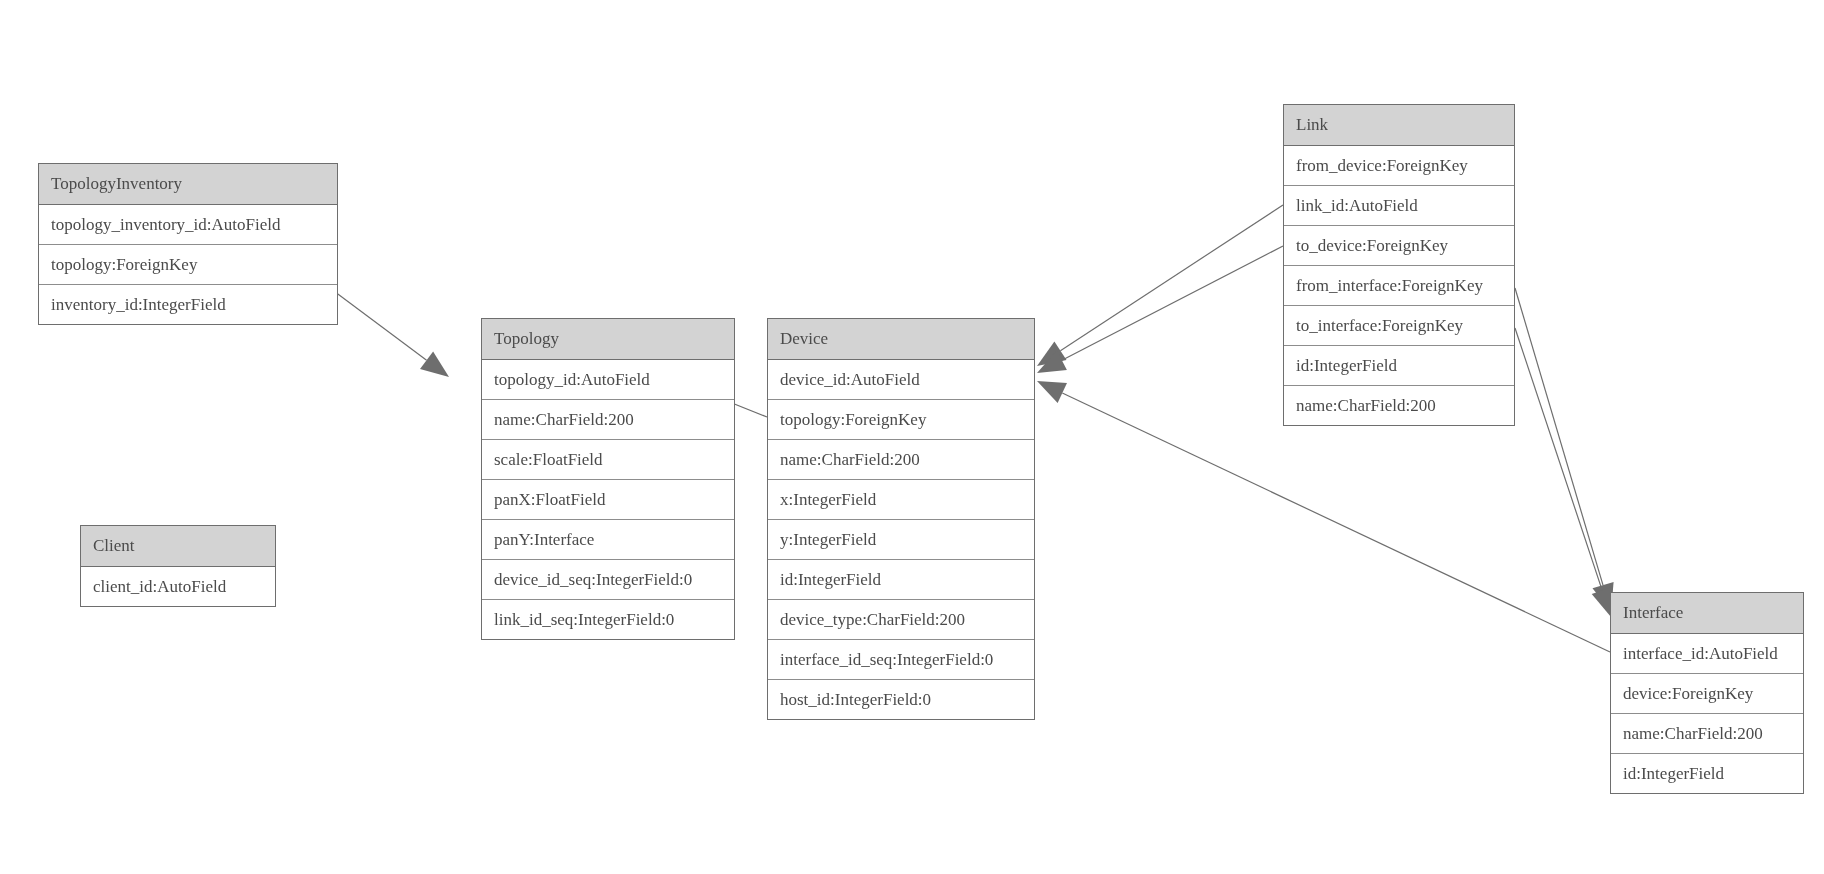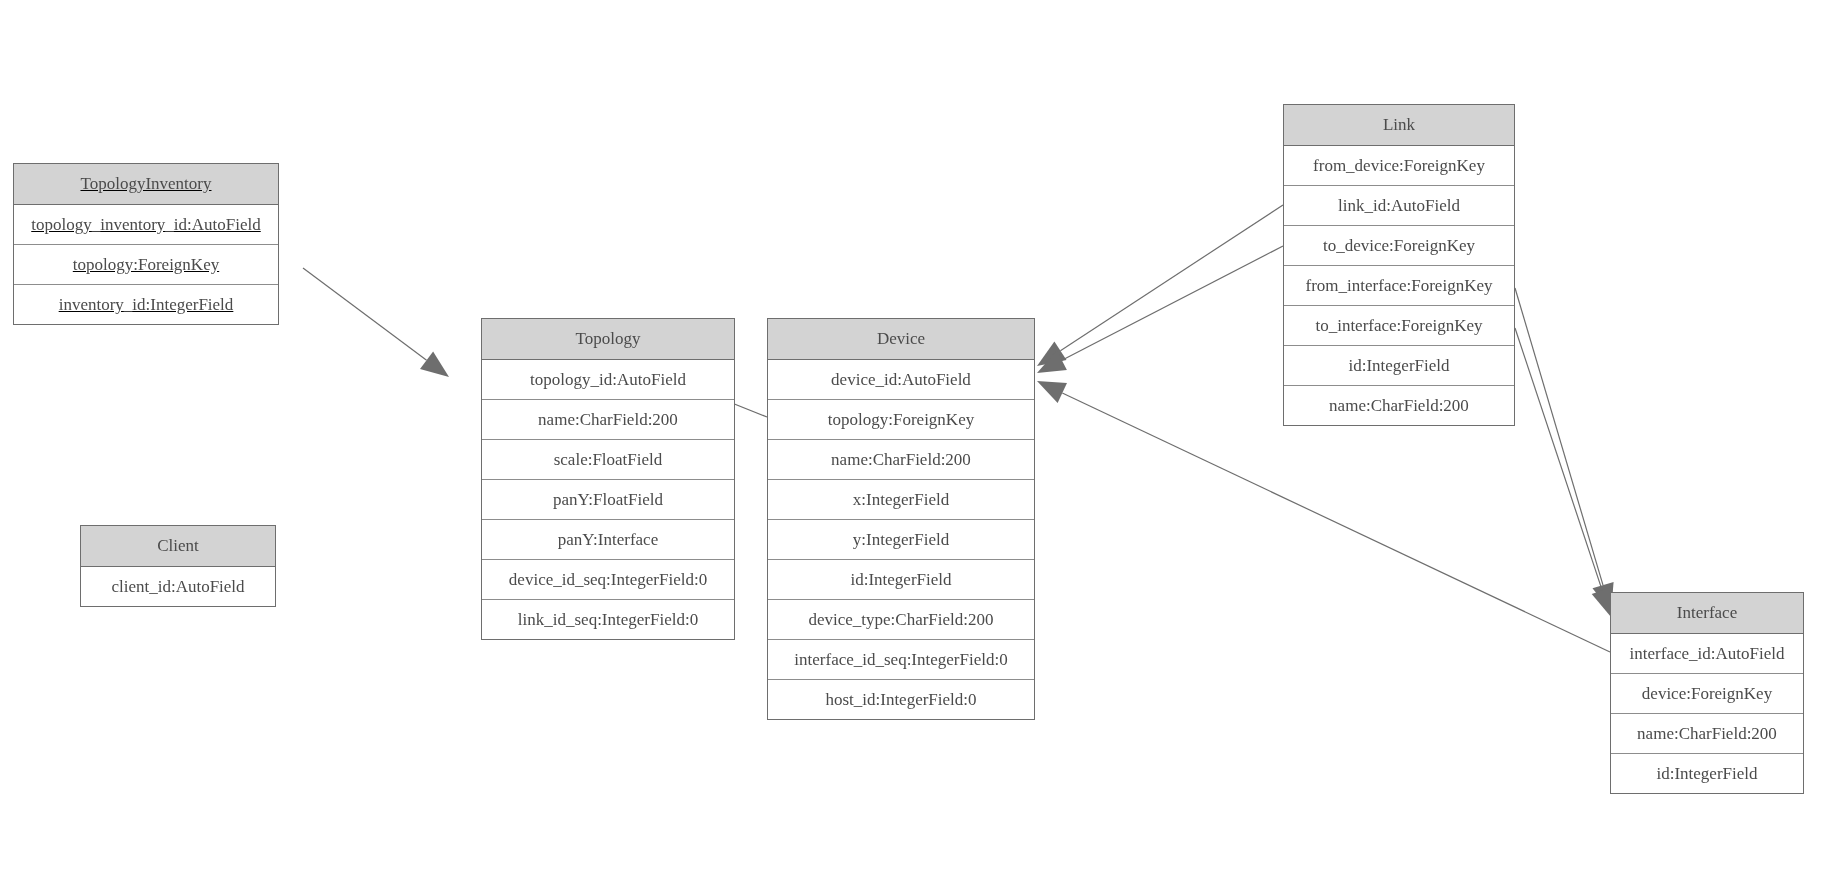--- a/index.html
+++ b/index.html
@@ -22,21 +22,20 @@
     position:absolute;left:0;top:0;width:1824px;height:874px;
     pointer-events:none;
   }
   .rel-layer line{stroke:var(--line);stroke-width:1.2;fill:none;}
   .rel-layer polygon{fill:var(--line);stroke:none;}
   .entity{
     position:absolute;
     background:#c2410c;
     border:1px solid var(--border);
     box-sizing:border-box;
-    text-align:center;
   }
   .entity-header{
     background:var(--header-fill);
     border-bottom:1px solid var(--border);
     height:40px;line-height:40px;
     padding:0 12px;
     font-size:17px;color:var(--text);
     white-space:nowrap;overflow:hidden;
   }
   .entity-row{
@@ -77,32 +76,32 @@
       <g>
         <line x1="1515" y1="328" x2="1602.2" y2="590.4"></line>
         <polygon points="1611,617 1591.7,593.9 1612.6,587.0"></polygon>
       </g>
       <g>
         <line x1="1610" y1="652" x2="1062.3" y2="393.0"></line>
         <polygon points="1037,381 1067.0,383.0 1057.6,402.9"></polygon>
       </g>
     </svg>
   <div>
-      <div class="entity" style="left: 13px; top: 163px; width: 266px; text-decoration: underline;">
+      <div class="entity" style="left: 38px; top: 163px; width: 300px;">
         <div class="entity-header">TopologyInventory</div>
         <div class="entity-row">topology_inventory_id:AutoField</div>
         <div class="entity-row">topology:ForeignKey</div>
         <div class="entity-row">inventory_id:IntegerField</div>
       </div>
       <div class="entity" style="left: 448px; top: 318px; width: 254px; margin-left: 33px;">
         <div class="entity-header">Topology</div>
         <div class="entity-row">topology_id:AutoField</div>
         <div class="entity-row">name:CharField:200</div>
         <div class="entity-row">scale:FloatField</div>
-        <div class="entity-row">panY:FloatField</div>
+        <div class="entity-row">panX:FloatField</div>
         <div class="entity-row">panY:Interface</div>
         <div class="entity-row">device_id_seq:IntegerField:0</div>
         <div class="entity-row">link_id_seq:IntegerField:0</div>
       </div>
       <div class="entity" style="left: 80px; top: 525px; width: 196px;">
         <div class="entity-header">Client</div>
         <div class="entity-row">client_id:AutoField</div>
       </div>
       <div class="entity" style="left: 767px; top: 318px; width: 268px;">
         <div class="entity-header">Device</div>

